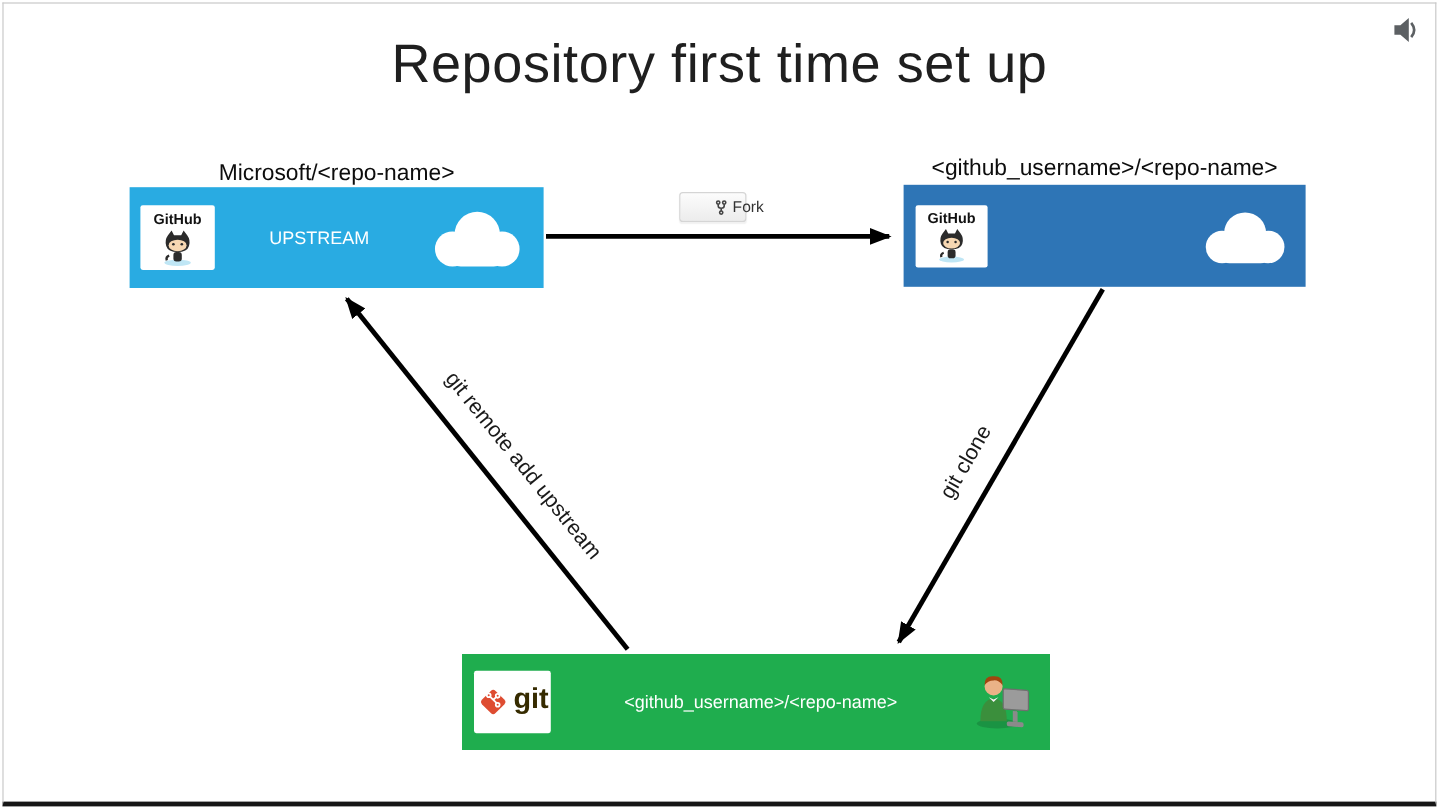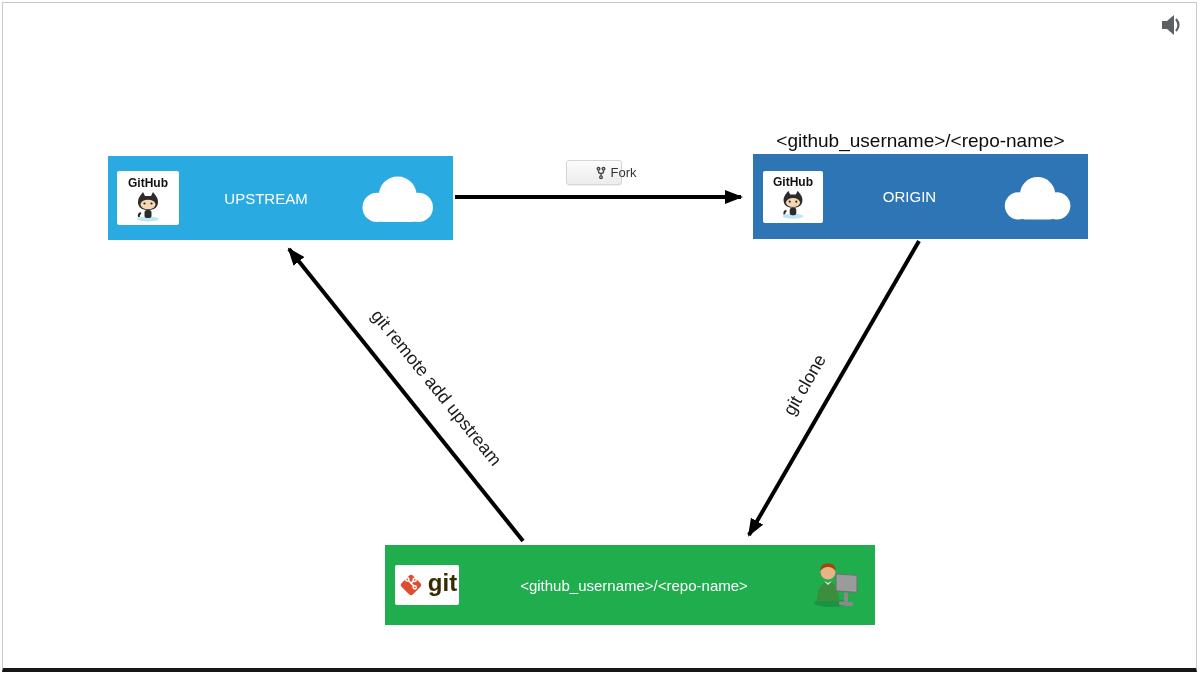--- a/index.html
+++ b/index.html
@@ -26,28 +26,30 @@
             border:1px solid #d5d5d5;border-radius:3px;
             font-size:13px;color:#333;box-shadow:0 1px 1px rgba(0,0,0,0.06);}
   .diag-label{font-size:18px;color:#1a1a1a;white-space:nowrap;}
   svg{display:block;}
 </style>
 </head>
 <body>
 
 <div class="slide">
 
+  <div class="abs title">Repository first time set up</div>
 
   <div class="abs" style="left:1154px;top:8px;width:30px;height:28px;">
     <svg width="30" height="28" viewBox="0 0 30 28">
       <path fill="#5c6063" d="M5 10 h5 l7-6 v20 l-7-6 H5 Z"></path>
       <path fill="none" stroke="#5c6063" stroke-width="2.2" d="M19 8 q5 6 0 12"></path>
     </svg>
   </div>
 
+  <div class="abs node-label" style="left:105px;top:131px;width:345px;">Microsoft/&lt;repo-name&gt;</div>
   <div class="abs node-label" style="left:750px;top:127px;width:335px;">&lt;github_username&gt;/&lt;repo-name&gt;</div>
 
   <svg class="abs" style="left:0;top:0;pointer-events:none;" width="1195" height="670" viewBox="0 0 1195 670">
     <defs>
       <marker id="ah" markerUnits="userSpaceOnUse" markerWidth="20" markerHeight="16" refX="16" refY="7" orient="auto">
         <polygon points="0 0, 18 7, 0 14" fill="#000"></polygon>
       </marker>
     </defs>
     <line x1="452" y1="194" x2="738" y2="194" stroke="#000" stroke-width="4" marker-end="url(#ah)"></line>
     <line x1="520" y1="538" x2="286" y2="246" stroke="#000" stroke-width="4" marker-end="url(#ah)"></line>
@@ -103,36 +105,35 @@
         <ellipse cx="19" cy="30" rx="11" ry="2.6" fill="#bfe6f5"></ellipse>
         <path fill="#2b2b2b" d="M11 7 L14 3 L16 7 H22 L24 3 L27 7 Q30 11 28.5 16 Q27 21 19 21 Q11 21 9.5 16 Q8 11 11 7 Z"></path>
         <ellipse cx="19" cy="15.5" rx="7.5" ry="4.8" fill="#f6d7b2"></ellipse>
         <circle cx="15.5" cy="14.5" r="1.1" fill="#2b2b2b"></circle>
         <circle cx="22.5" cy="14.5" r="1.1" fill="#2b2b2b"></circle>
         <rect x="15.5" y="21" width="7" height="8" rx="2.5" fill="#2b2b2b"></rect>
         <path d="M12 24 q-3 1 -2 4" stroke="#2b2b2b" stroke-width="2" fill="none"></path>
       </svg>
     </div>
     <div class="node-text">
-      <div>ORIGIN</div>
     </div>
     <div class="cloud" style="margin-right:12px;">
       <svg width="80" height="54" viewBox="0 0 100 66">
         <g fill="#fff">
           <circle cx="28" cy="44" r="17"></circle>
           <circle cx="52" cy="30" r="22"></circle>
           <circle cx="76" cy="44" r="17"></circle>
           <rect x="26" y="40" width="52" height="21" rx="10"></rect>
         </g>
       </svg>
     </div>
   </div>
 
   <div class="abs node" style="left:382px;top:542px;width:490px;height:80px;background:#1FAD4E;">
-    <div class="logo-card git-card" style="width:64px;height:40px;margin-left:10px;">
+    <div class="logo-card git-card" style="width:64px;height:52px;margin-left:10px;">
       <svg width="28" height="28" viewBox="0 0 30 30">
         <rect x="6.5" y="6.5" width="17" height="17" rx="3" transform="rotate(45 15 15)" fill="#de4c31"></rect>
         <g stroke="#fff" stroke-width="1.6" fill="#de4c31">
           <line x1="11" y1="9" x2="19" y2="17"></line>
           <line x1="15" y1="13" x2="19" y2="9.5"></line>
           <circle cx="11" cy="9" r="1.7"></circle>
           <circle cx="19" cy="9.5" r="1.7"></circle>
           <circle cx="19" cy="17.5" r="1.7"></circle>
         </g>
       </svg>

